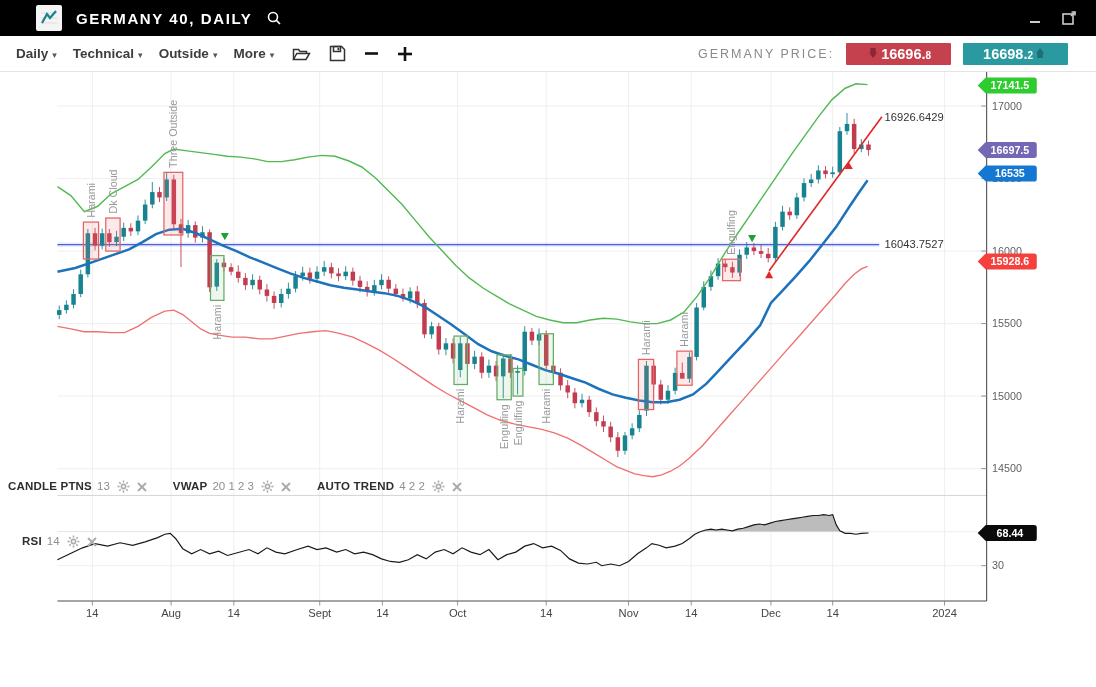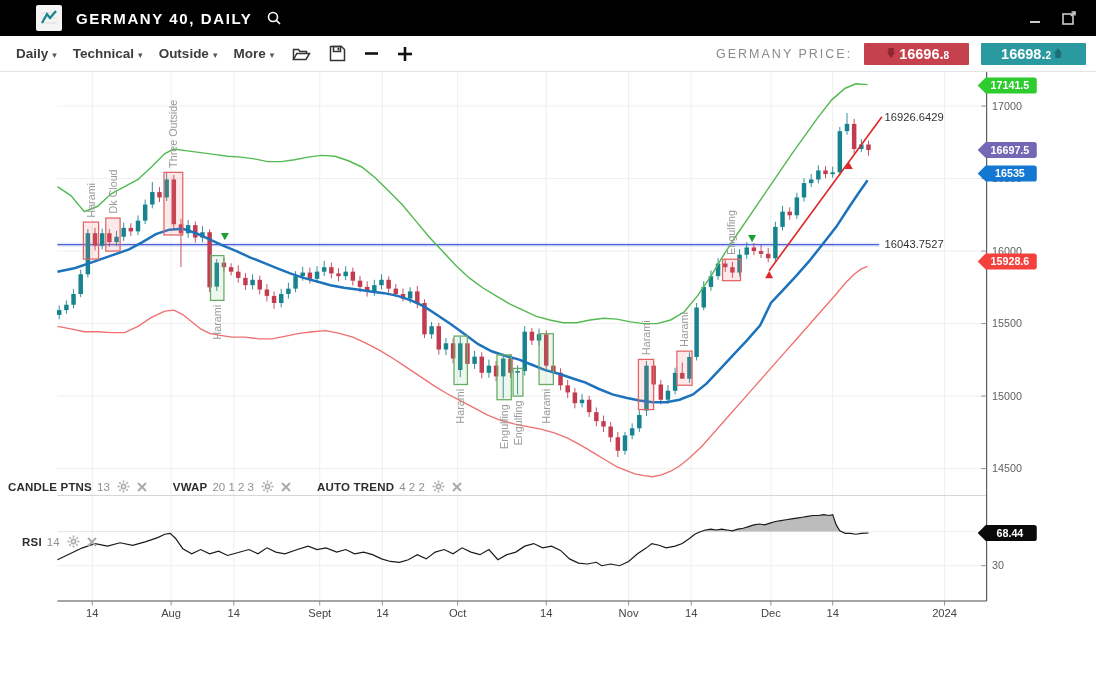--- a/index.html
+++ b/index.html
@@ -13,24 +13,24 @@
   .toolbar{position:absolute;left:0;top:36px;width:1096px;height:36px;background:#fff;border-bottom:1px solid #e4e4e4;
     display:flex;align-items:center;box-sizing:border-box;}
   .menu{display:flex;align-items:center;margin-left:16px;cursor:pointer;}
   .menu .mlabel{font-size:13.5px;font-weight:bold;color:#3d3d3d;}
   .menu .caret{font-size:9px;color:#555;margin-left:4px;margin-top:2px;}
   .tbicon{margin-left:18px;display:flex;align-items:center;cursor:pointer;}
   .cp-label{font-size:12.5px;color:#8a8a8a;letter-spacing:2px;margin-left:auto;}
   .chip{display:flex;align-items:center;margin-left:12px;padding:3px 20px;border-radius:1px;color:#fff;font-weight:bold;font-size:14.5px;}
   .chip small{font-size:10px;font-weight:bold;align-self:flex-end;margin-bottom:1px;}
   .chip svg{margin:0 3px;}
-  .chip-ask{margin-right:10px;}
+  .chip-ask{margin-right:28px;}
   .chart-wrap{position:absolute;left:0;top:72px;width:1096px;height:615px;}
   .legend{position:absolute;display:flex;align-items:center;font-size:11.5px;white-space:nowrap;}
-  .leg-item{display:flex;align-items:center;margin-right:26px;}
+  .leg-item{display:flex;margin-right:26px;}
   .leg-name{font-weight:bold;color:#2e2e2e;letter-spacing:.2px;}
   .leg-params{color:#8f8f8f;margin-left:5px;}
   .leg-ico{margin-left:7px;display:flex;align-items:center;cursor:pointer;}
   #main-legend{left:8px;top:408px;}
   #rsi-legend{left:22px;top:463px;}
   svg text{font-family:"Liberation Sans","DejaVu Sans",sans-serif;}
 </style>
 </head>
 <body>
 

